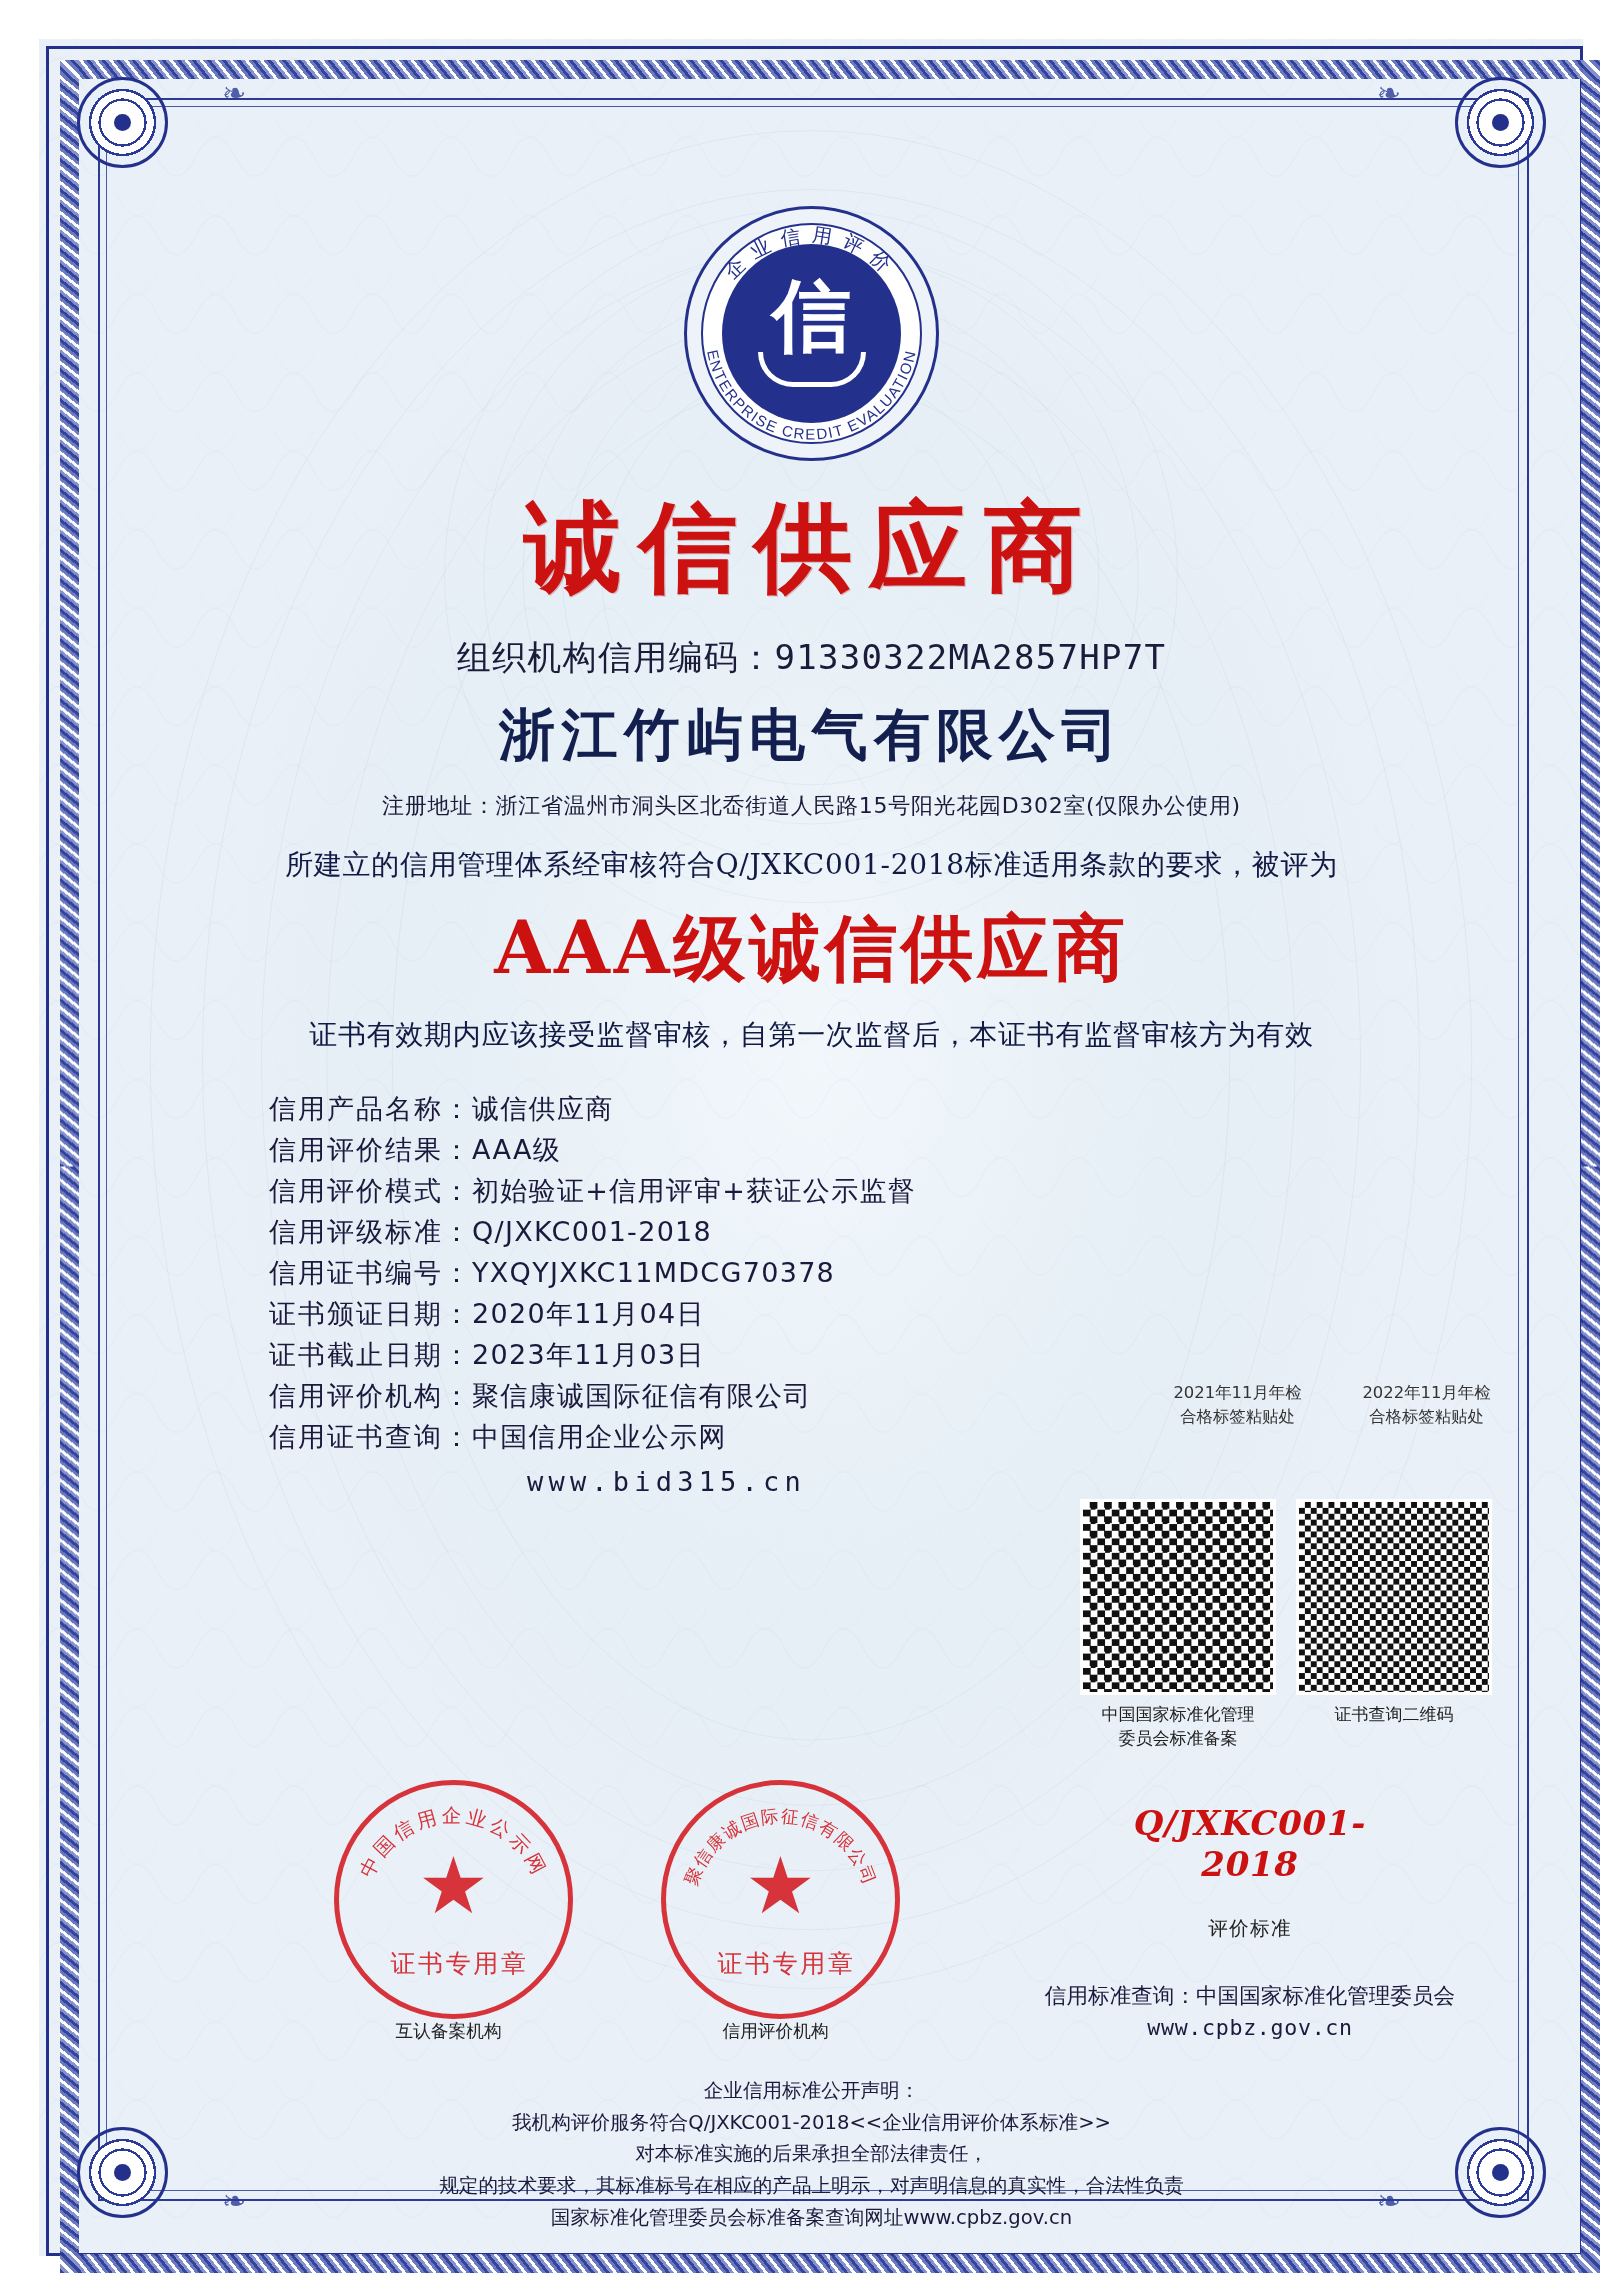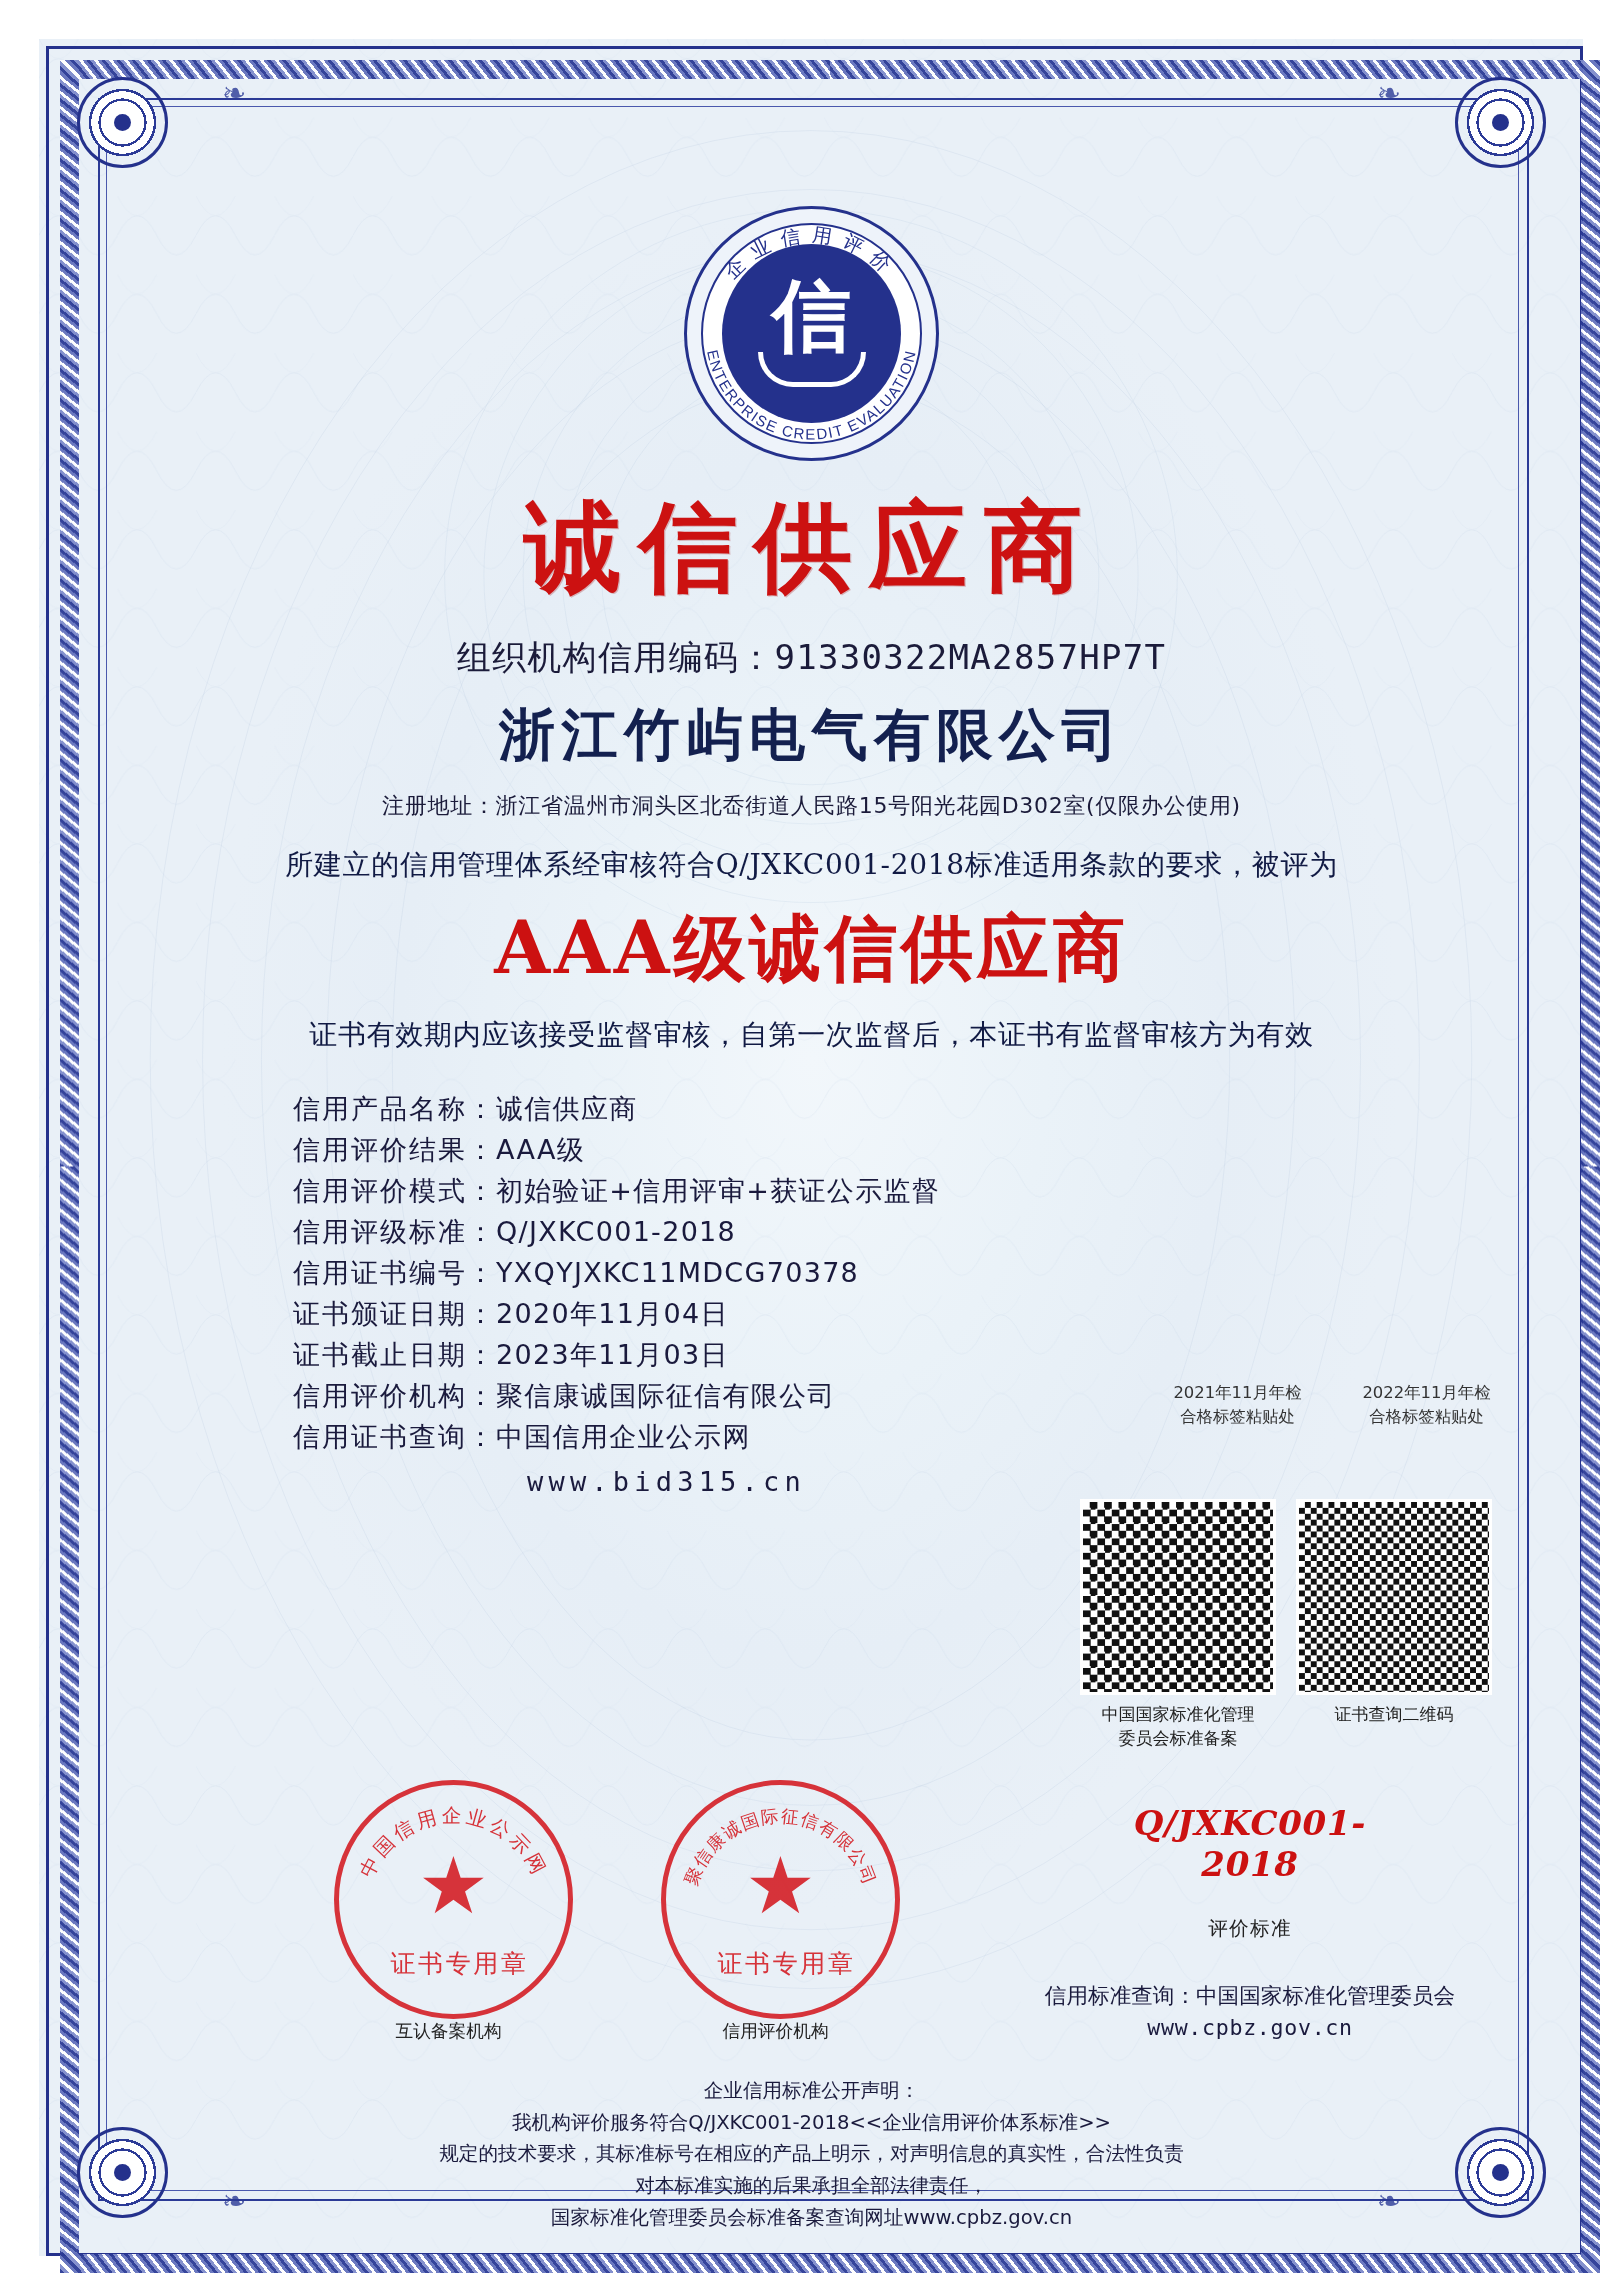--- a/index.html
+++ b/index.html
@@ -205,21 +205,21 @@
 
   
   .details {
     margin: 34px 0 0 151px;
     text-align: left;
     font-size: 27px;
     color: #1a1a3d;
     line-height: 1.52;
     font-family: "DejaVu Sans", sans-serif;
   }
-  .details .row { white-space: nowrap; margin-left: 24px; }
+  .details .row { white-space: nowrap; }
   .details .lbl { letter-spacing: 2px; }
   .details .val { letter-spacing: 1.3px; }
   .details .web {
     margin-top: 3.9px;
     margin-left: 258px;
     letter-spacing: 5.2px;
     font-family: "DejaVu Sans Mono", monospace;
   }
 
   
@@ -502,20 +502,20 @@
       <div class="std-cap">评价标准</div>
     </div>
     <div class="std-query">
       <div>信用标准查询：中国国家标准化管理委员会</div>
       <div class="url">www.cpbz.gov.cn</div>
     </div>
 
     <div class="footer">
       <div>企业信用标准公开声明：</div>
       <div>我机构评价服务符合Q/JXKC001-2018&lt;&lt;企业信用评价体系标准&gt;&gt;</div>
+      <div>对本标准实施的后果承担全部法律责任，</div>
       <div>规定的技术要求，其标准标号在相应的产品上明示，对声明信息的真实性，合法性负责</div>
-      <div>对本标准实施的后果承担全部法律责任，</div>
       <div>国家标准化管理委员会标准备案查询网址www.cpbz.gov.cn</div>
     </div>
 
   </div>
 </div>
 
 
 </body></html>

